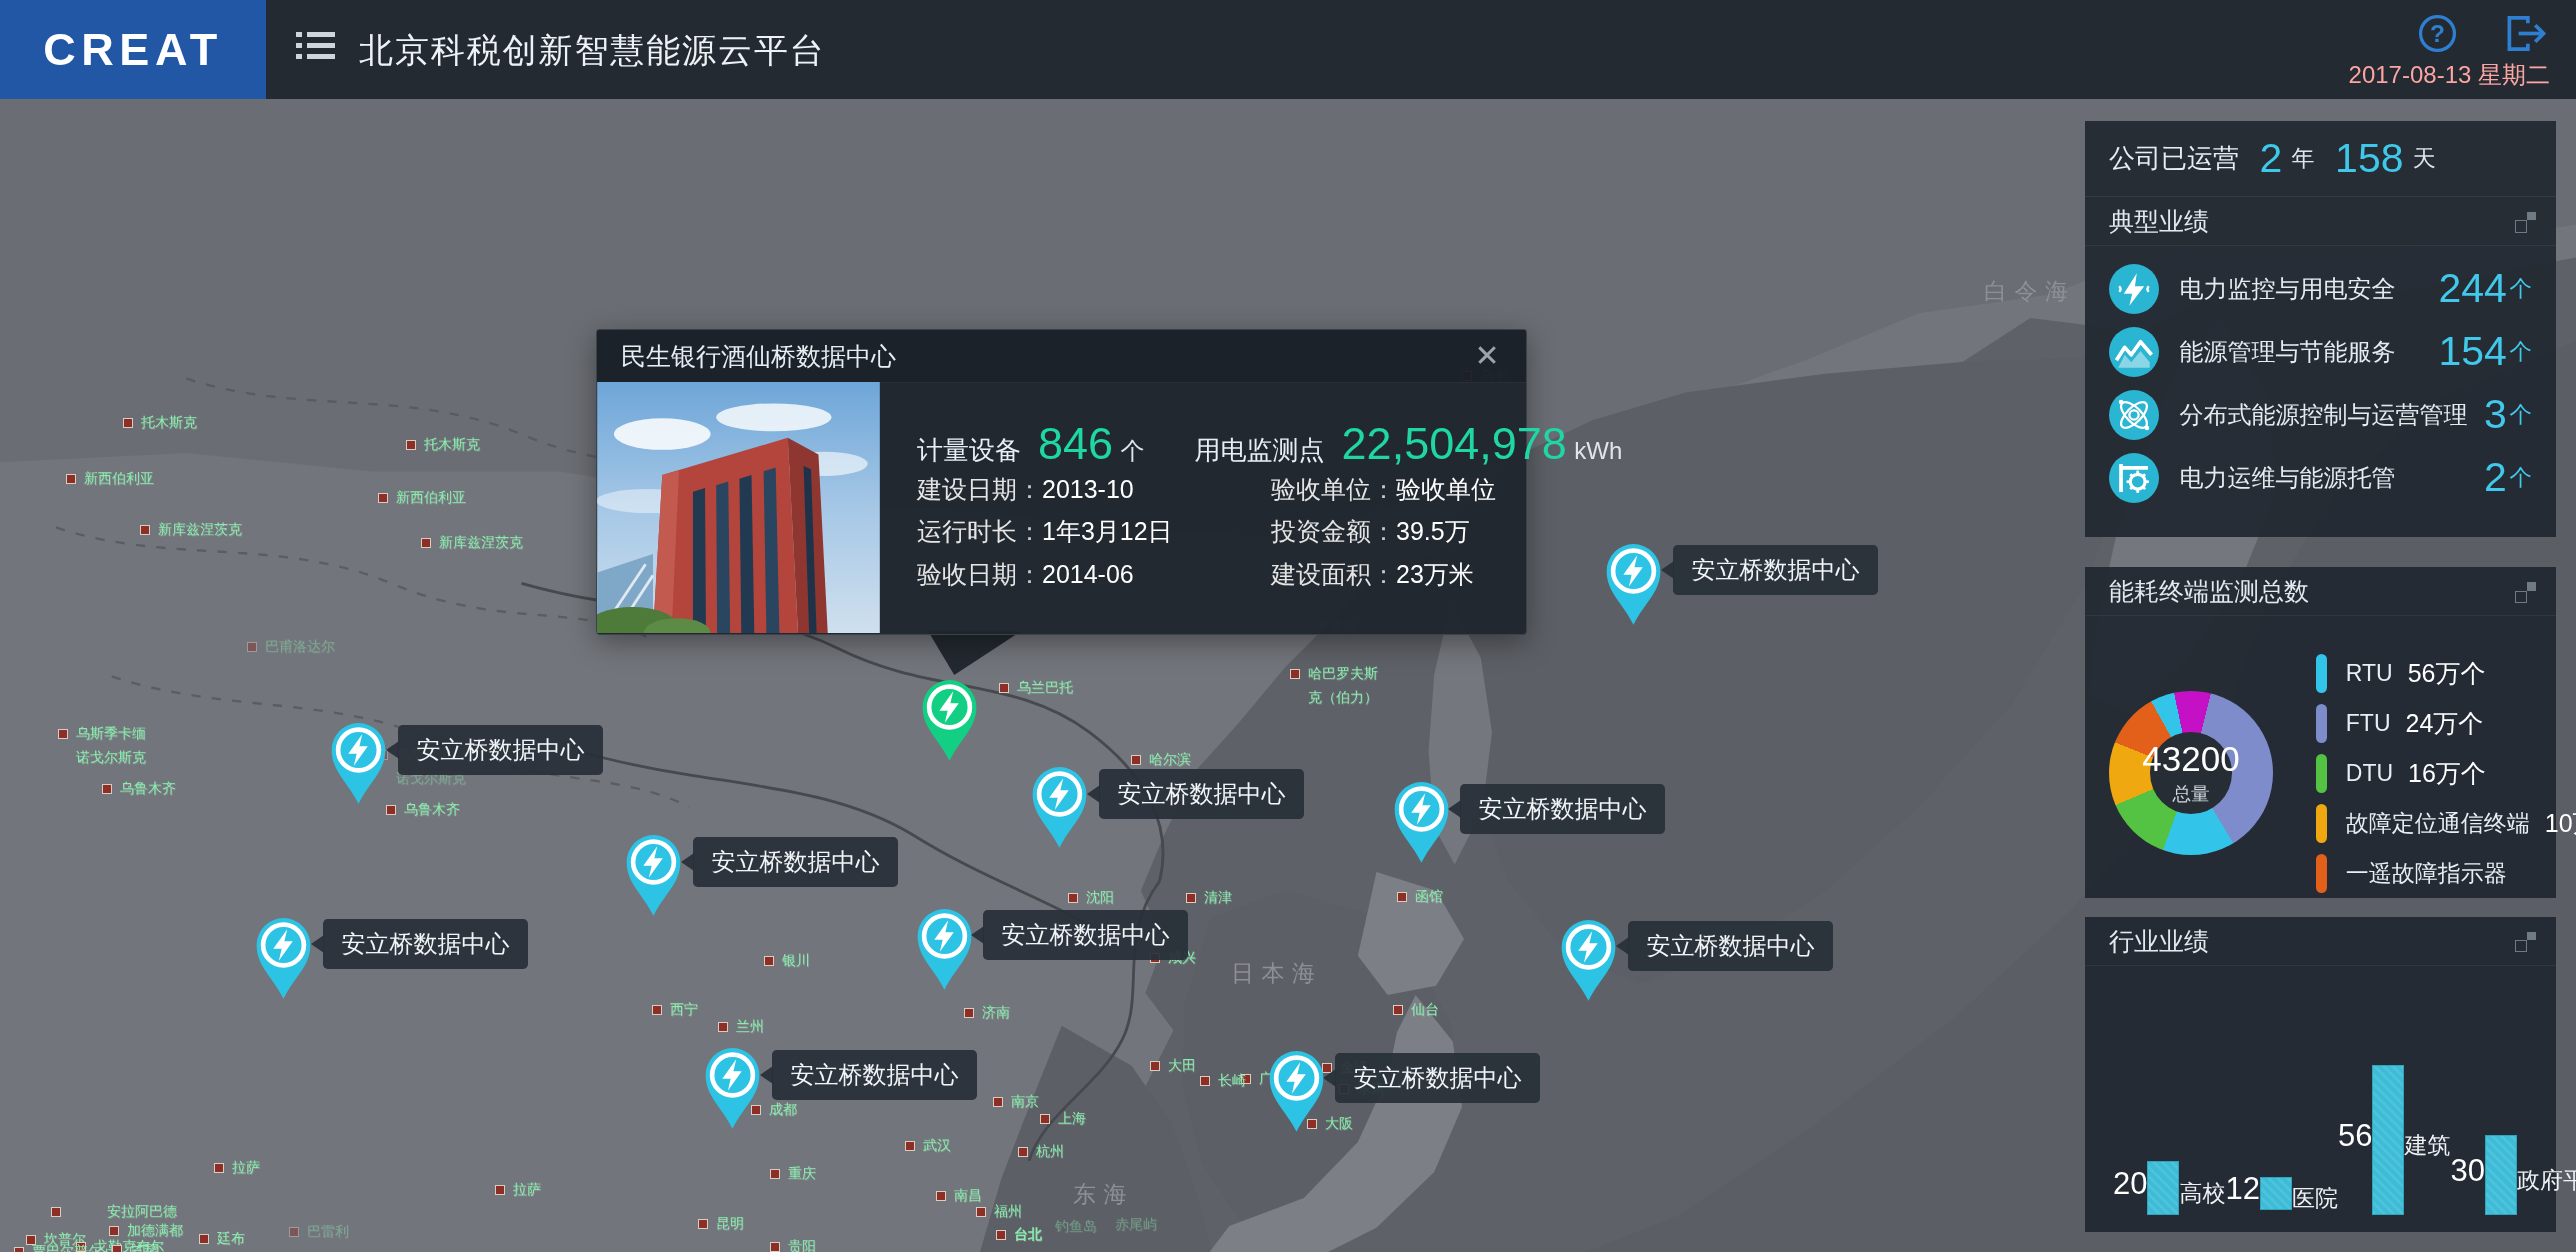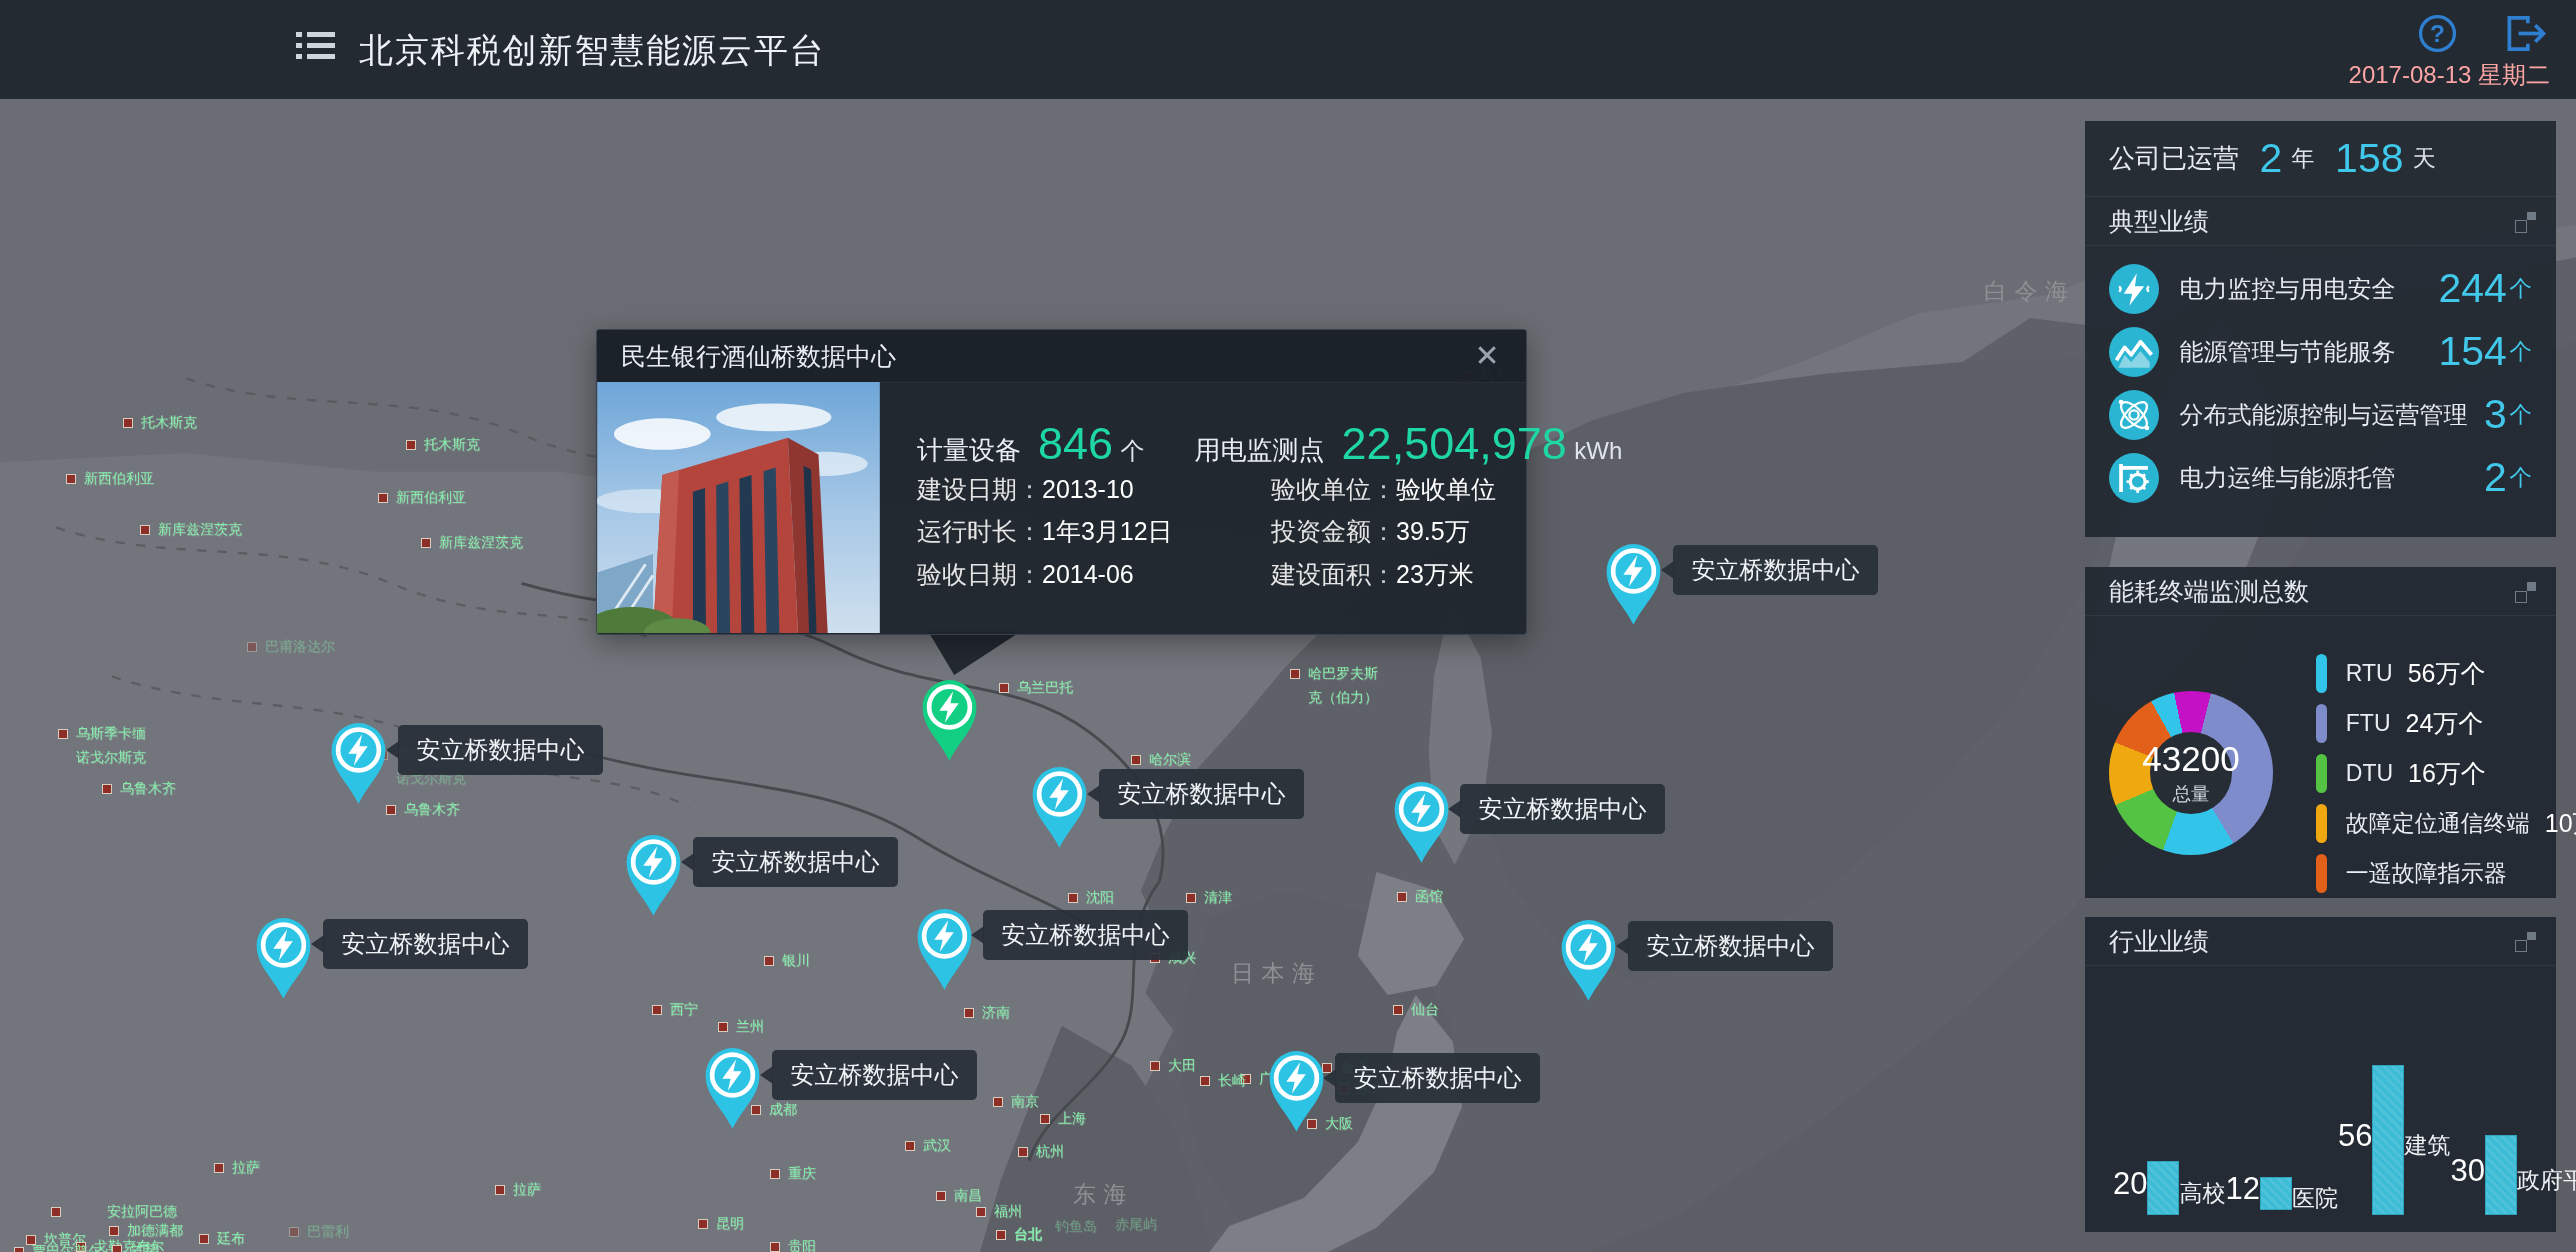--- a/index.html
+++ b/index.html
@@ -471,20 +471,21 @@
           <div class="bcol">
             <div class="bval">32</div>
             <div class="bbar" style="height: 86px; background: repeating-linear-gradient(45deg, rgba(255, 255, 255, 0.09) 0px, rgba(255, 255, 255, 0.09) 2.8px, transparent 2.8px, transparent 6.5px) rgb(60, 188, 214);"></div>
             <div class="bcat">园区</div>
           </div>
         </div>
     </div>
   </div>
 
   <div class="header">
+    <div class="logo">CREAT</div>
     <div class="hamburger">
         <i></i>
         <i></i>
         <i></i>
       </div>
     <div class="app-title">北京科税创新智慧能源云平台</div>
     <div class="header-right">
       <div class="header-icons">
         <svg width="47" height="47" viewBox="0 0 50 50" style="cursor:pointer">
           <circle cx="25" cy="25" r="18" fill="none" stroke="#2e7fd0" stroke-width="3.5"></circle>

